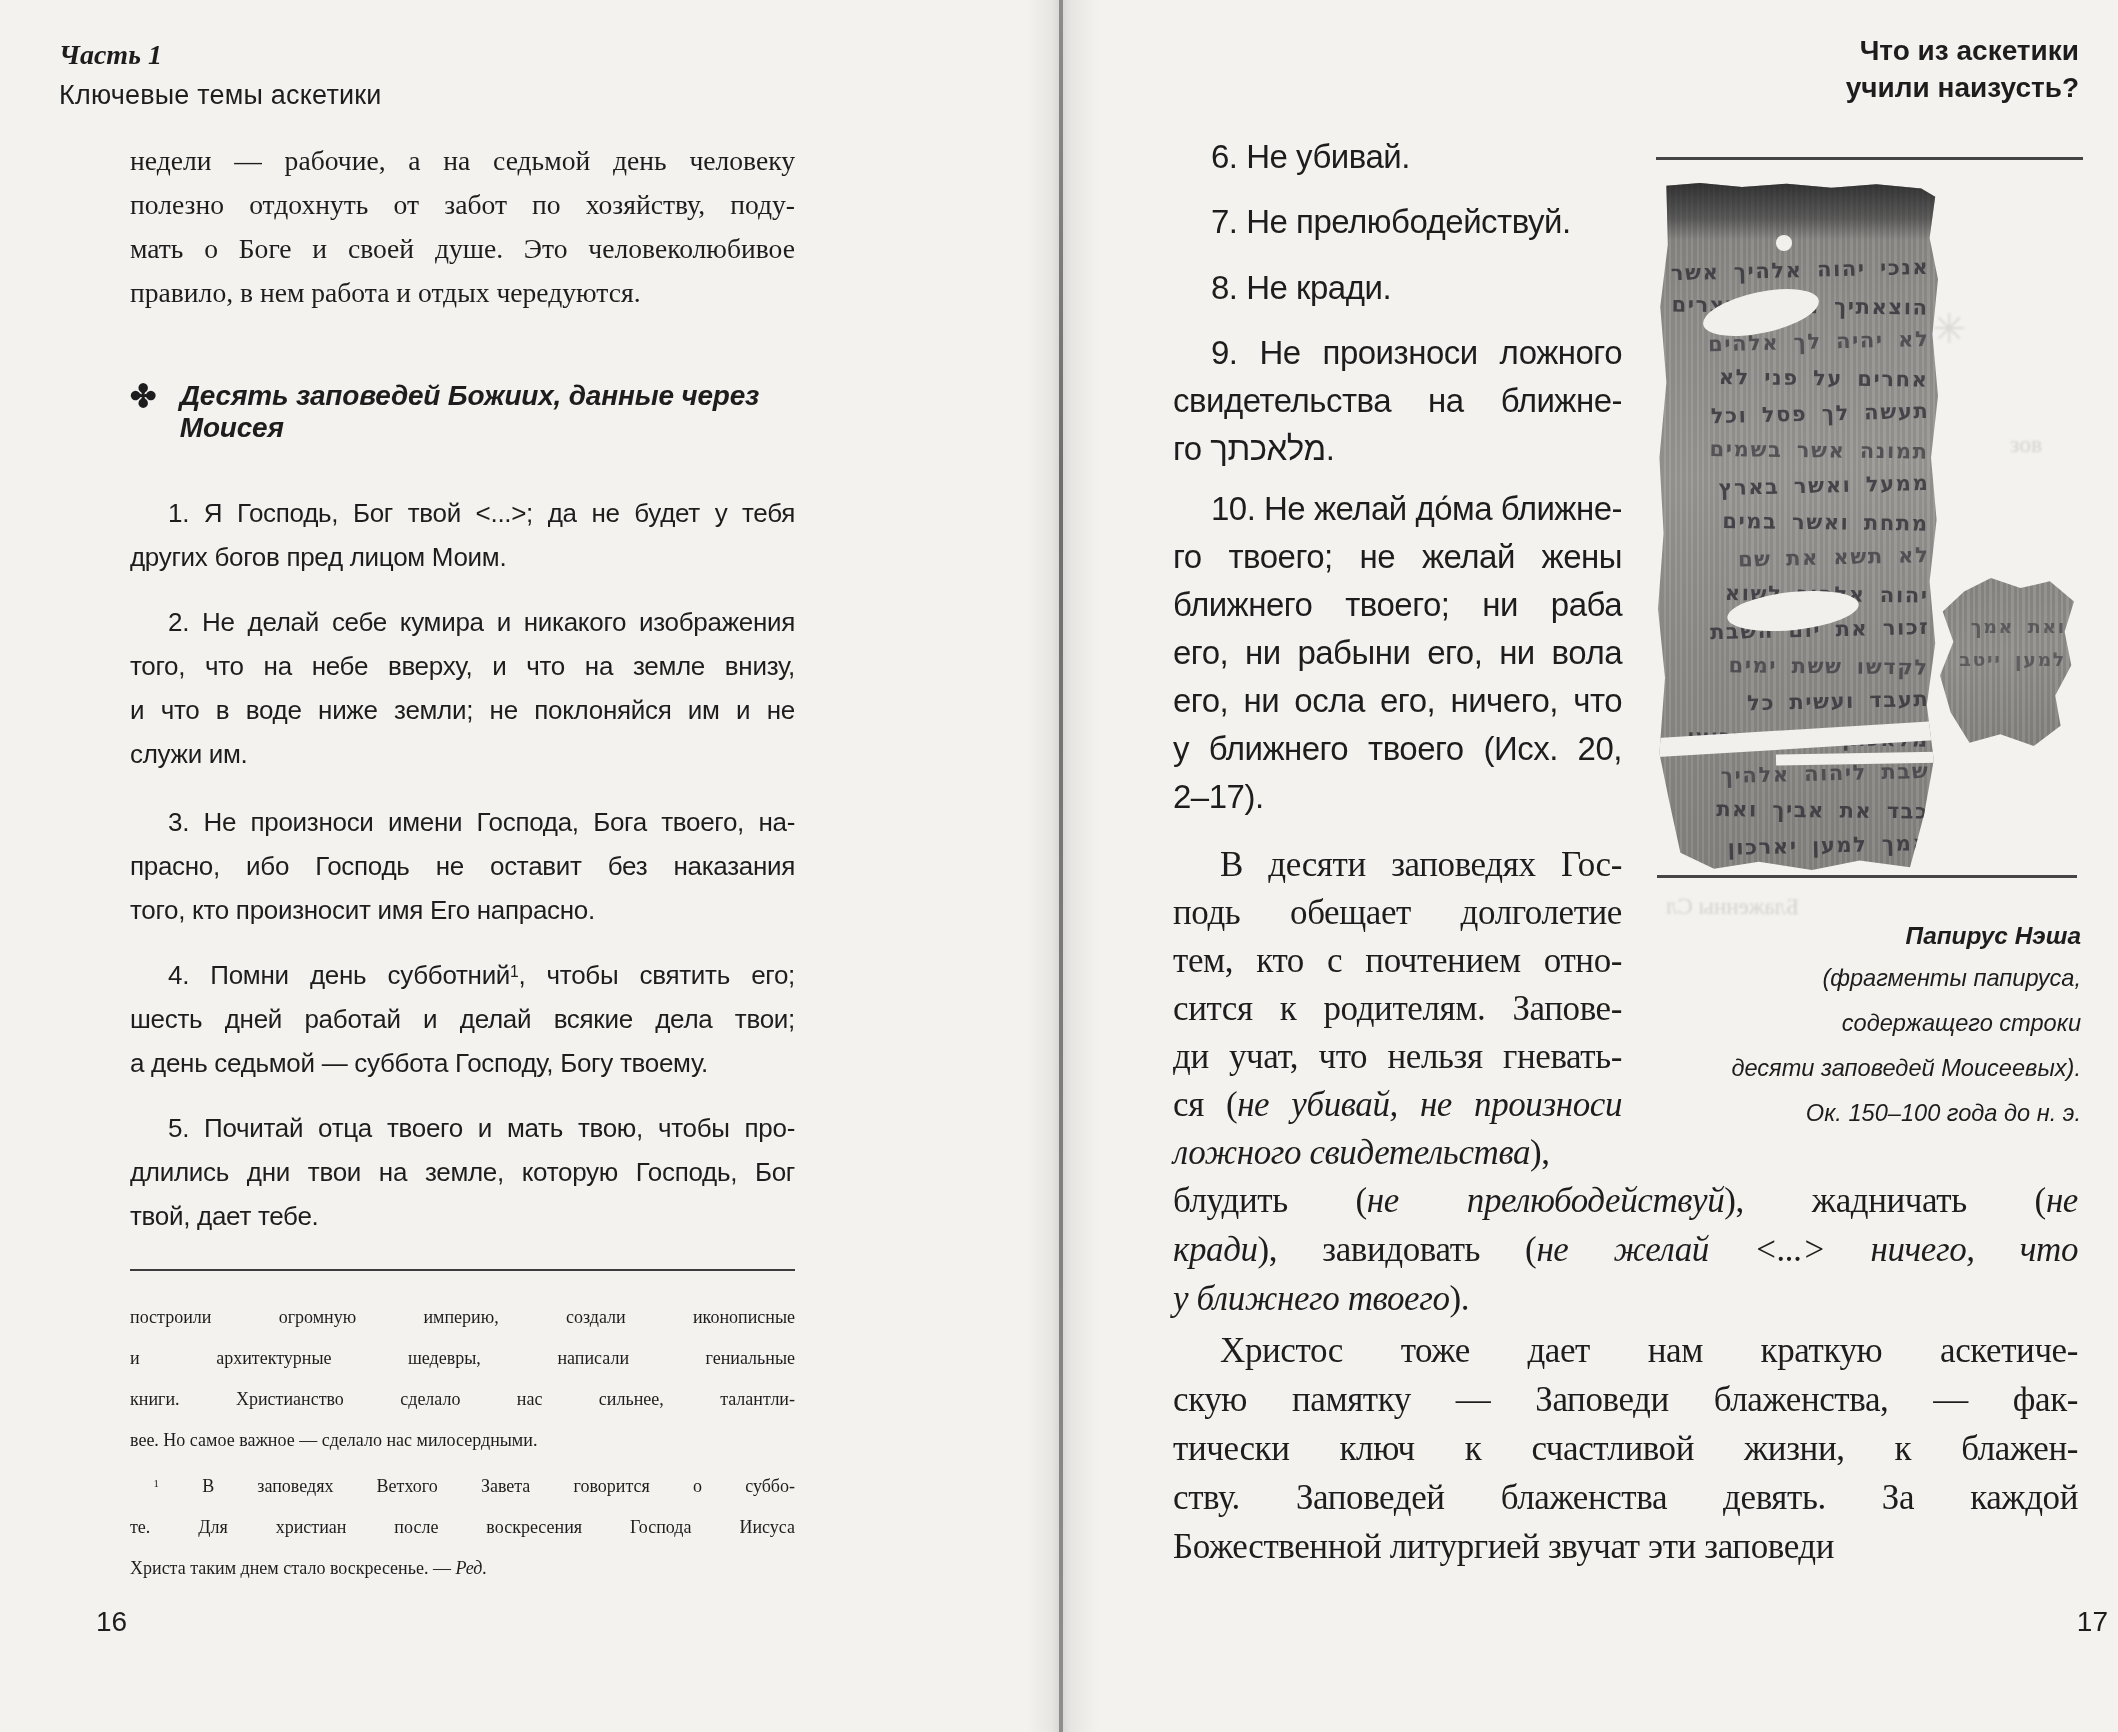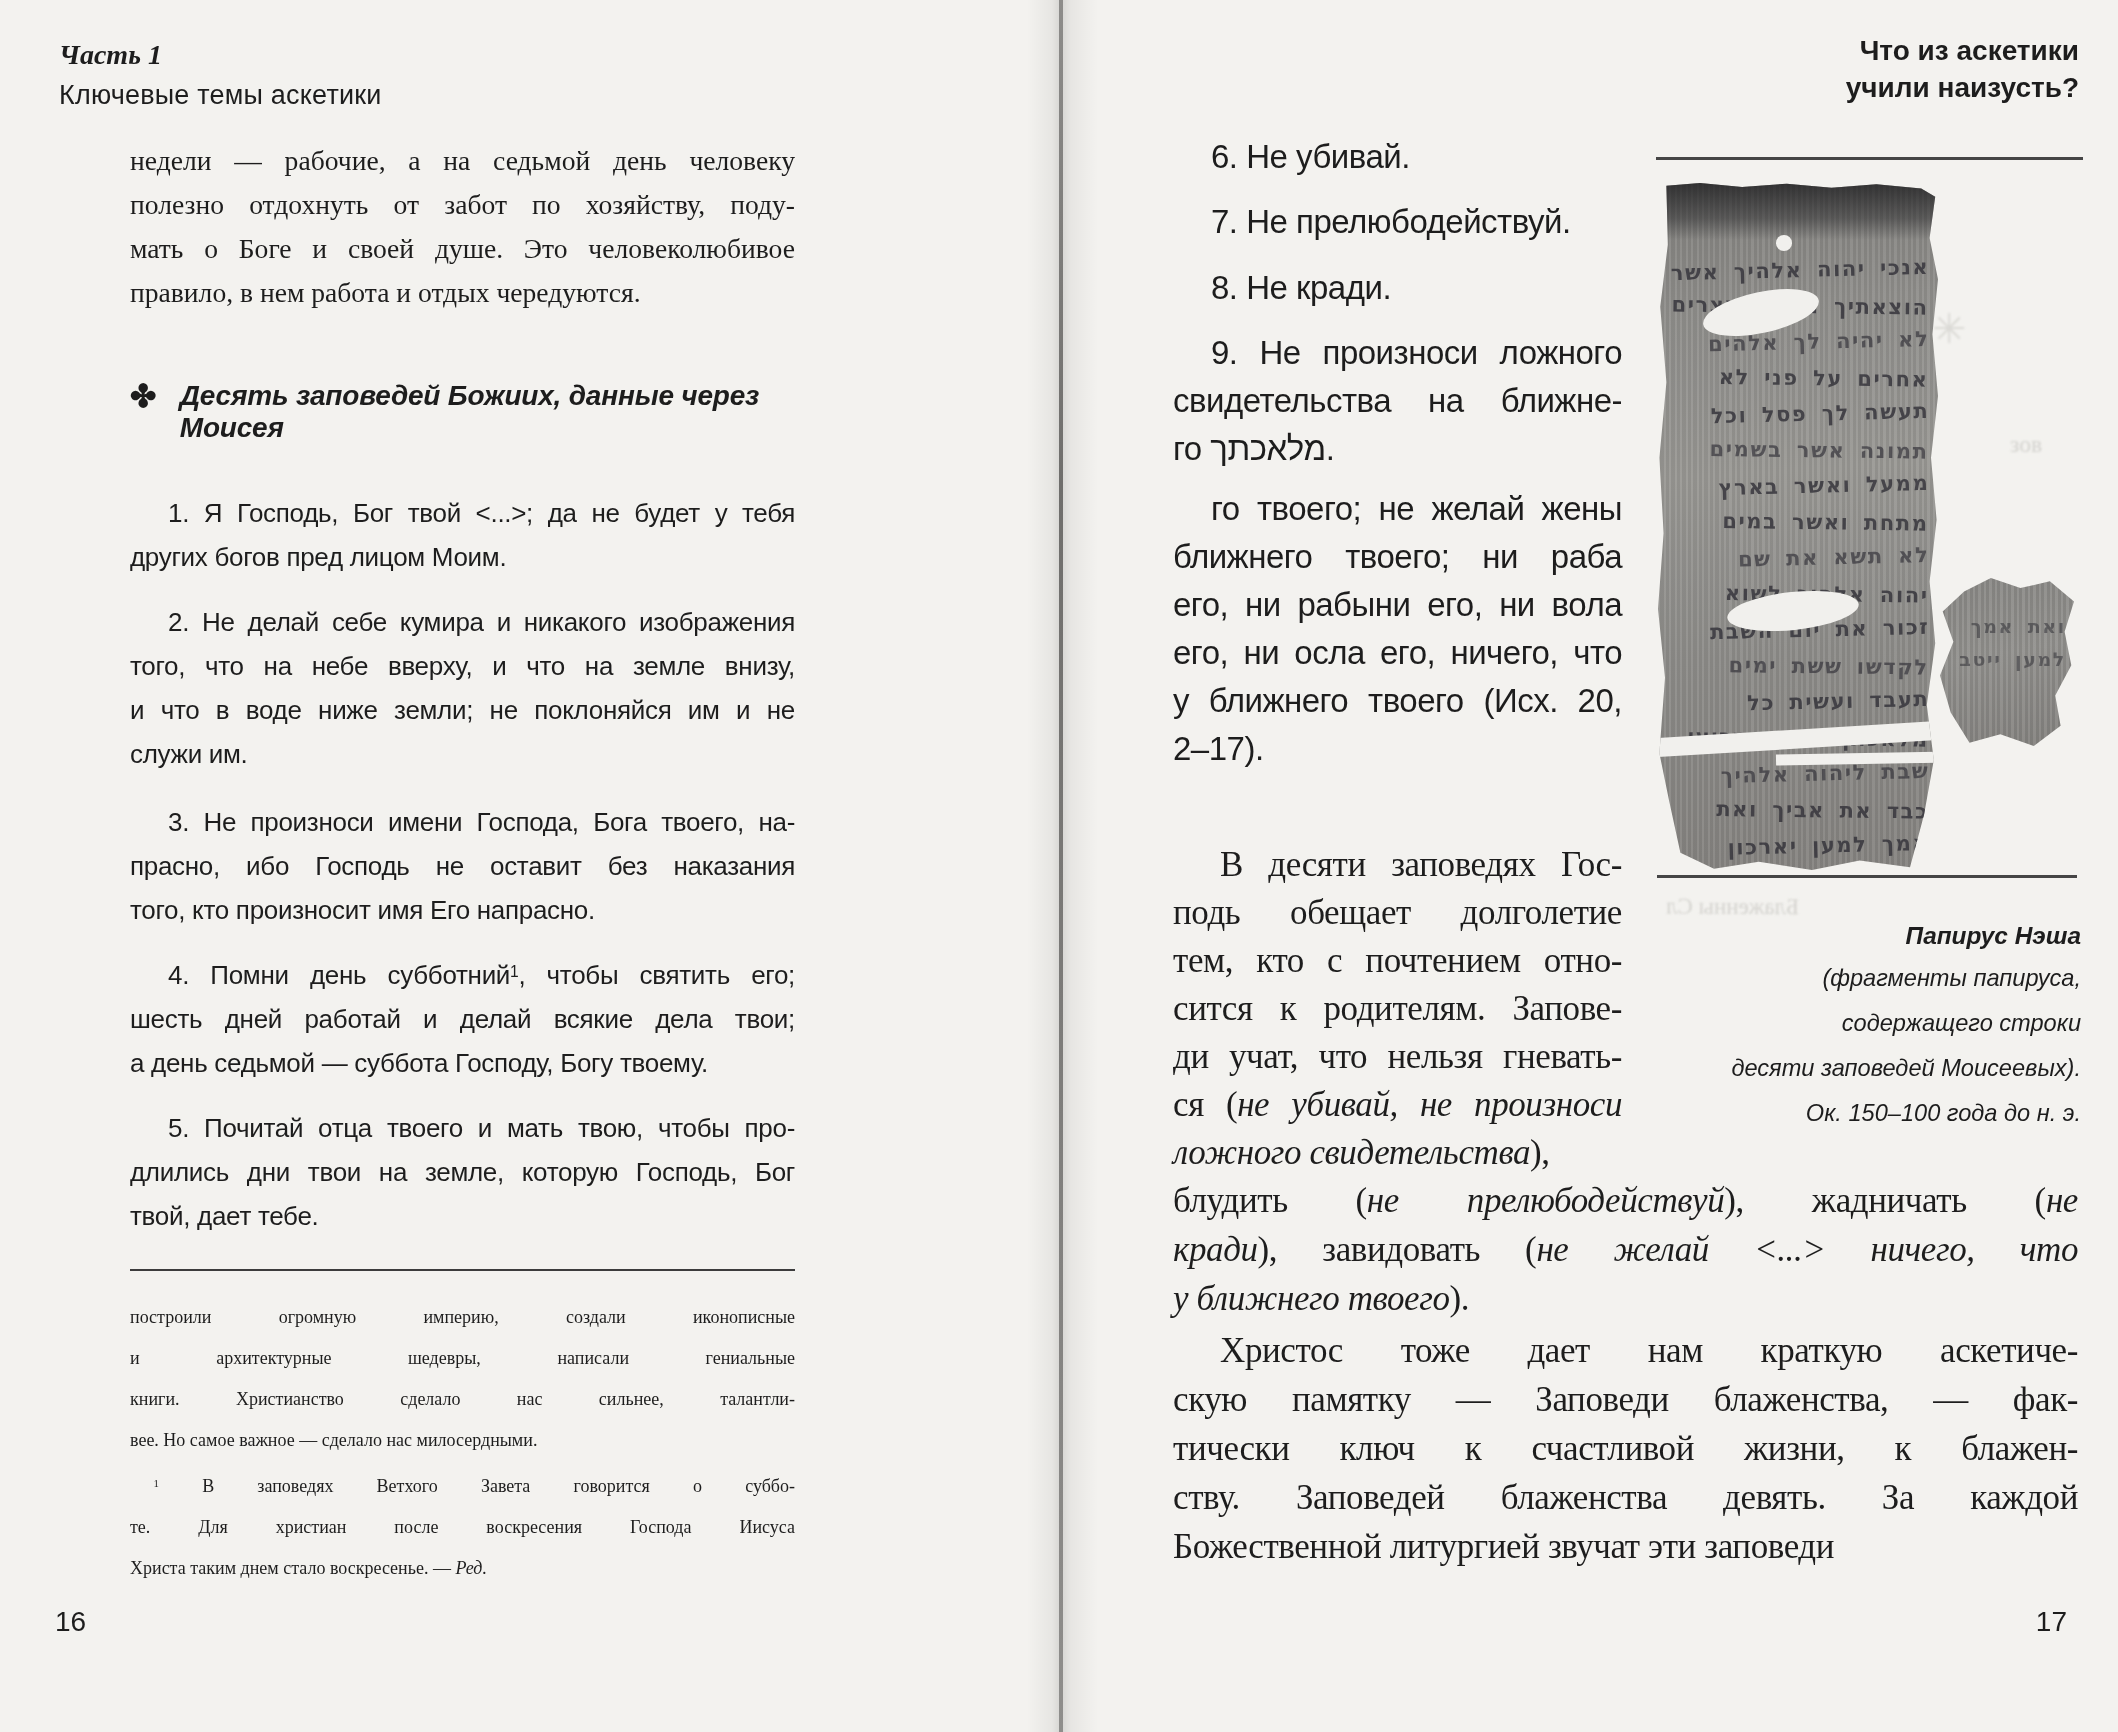--- a/index.html
+++ b/index.html
@@ -21,21 +21,21 @@
   .lp-body{font-size:27.6px;line-height:44px;}
   .lp-sans{font-size:26px;line-height:44px;letter-spacing:-0.3px;margin-top:32px;}
   .lp-sans .p{margin-top:21px;}
   .lp-sans .p.first{margin-top:0;}
   .lp-heading{font:italic bold 28px "Liberation Sans",sans-serif;letter-spacing:-0.2px;
               display:flex;align-items:baseline;gap:23.6px;}
   .cross{font-style:normal;font-size:31.5px;transform:translateY(1.6px);}
   .fn{font-size:18px;line-height:41px;}
   .fn .p+.p{margin-top:4.7px;}
   .rule{background:#3c3c3c;}
-  .pagenum{font:28px "Liberation Sans",sans-serif;}
+  .pagenum{font:28px "Liberation Sans",sans-serif;margin-left:41px;}
   
   .rp-head{font:bold 28px "Liberation Sans",sans-serif;line-height:37px;text-align:right;}
   .rp-sans{font-size:33px;line-height:48px;letter-spacing:-0.5px;}
   .rp-sans .p{margin-top:17.3px;}
   .rp-sans .p.first{margin-top:0;}
   .rp-sans .p.c10{margin-top:12.6px;}
   .rp-serif-narrow{font-size:35px;line-height:48px;letter-spacing:-0.4px;}
   .rp-serif-wide{font-size:35px;line-height:49px;letter-spacing:-0.4px;}
   .rp-serif-wide .p+.p{margin-top:3.1px;}
   
@@ -168,20 +168,21 @@
         </div>
       <div class="p indent">
           <div class="line"><span>8. Не кради.</span></div>
         </div>
       <div class="p indent">
           <div class="line"><span>9. Не произноси ложного</span></div>
           <div class="line"><span>свидетельства на ближне-</span></div>
           <div class="line"><span>го מלאכתך.</span></div>
         </div>
       <div class="p indent c10">
+          <div class="line"><span>10. Не желай до́ма ближне-</span></div>
           <div class="line"><span>го твоего; не желай жены</span></div>
           <div class="line"><span>ближнего твоего; ни раба</span></div>
           <div class="line"><span>его, ни рабыни его, ни вола</span></div>
           <div class="line"><span>его, ни осла его, ничего, что</span></div>
           <div class="line"><span>у ближнего твоего (Исх. 20,</span></div>
           <div class="line"><span>2–17).</span></div>
         </div>
     </div>
 
     <div class="abs serif rp-serif-narrow" style="left:105px;top:841px;width:449px;">

